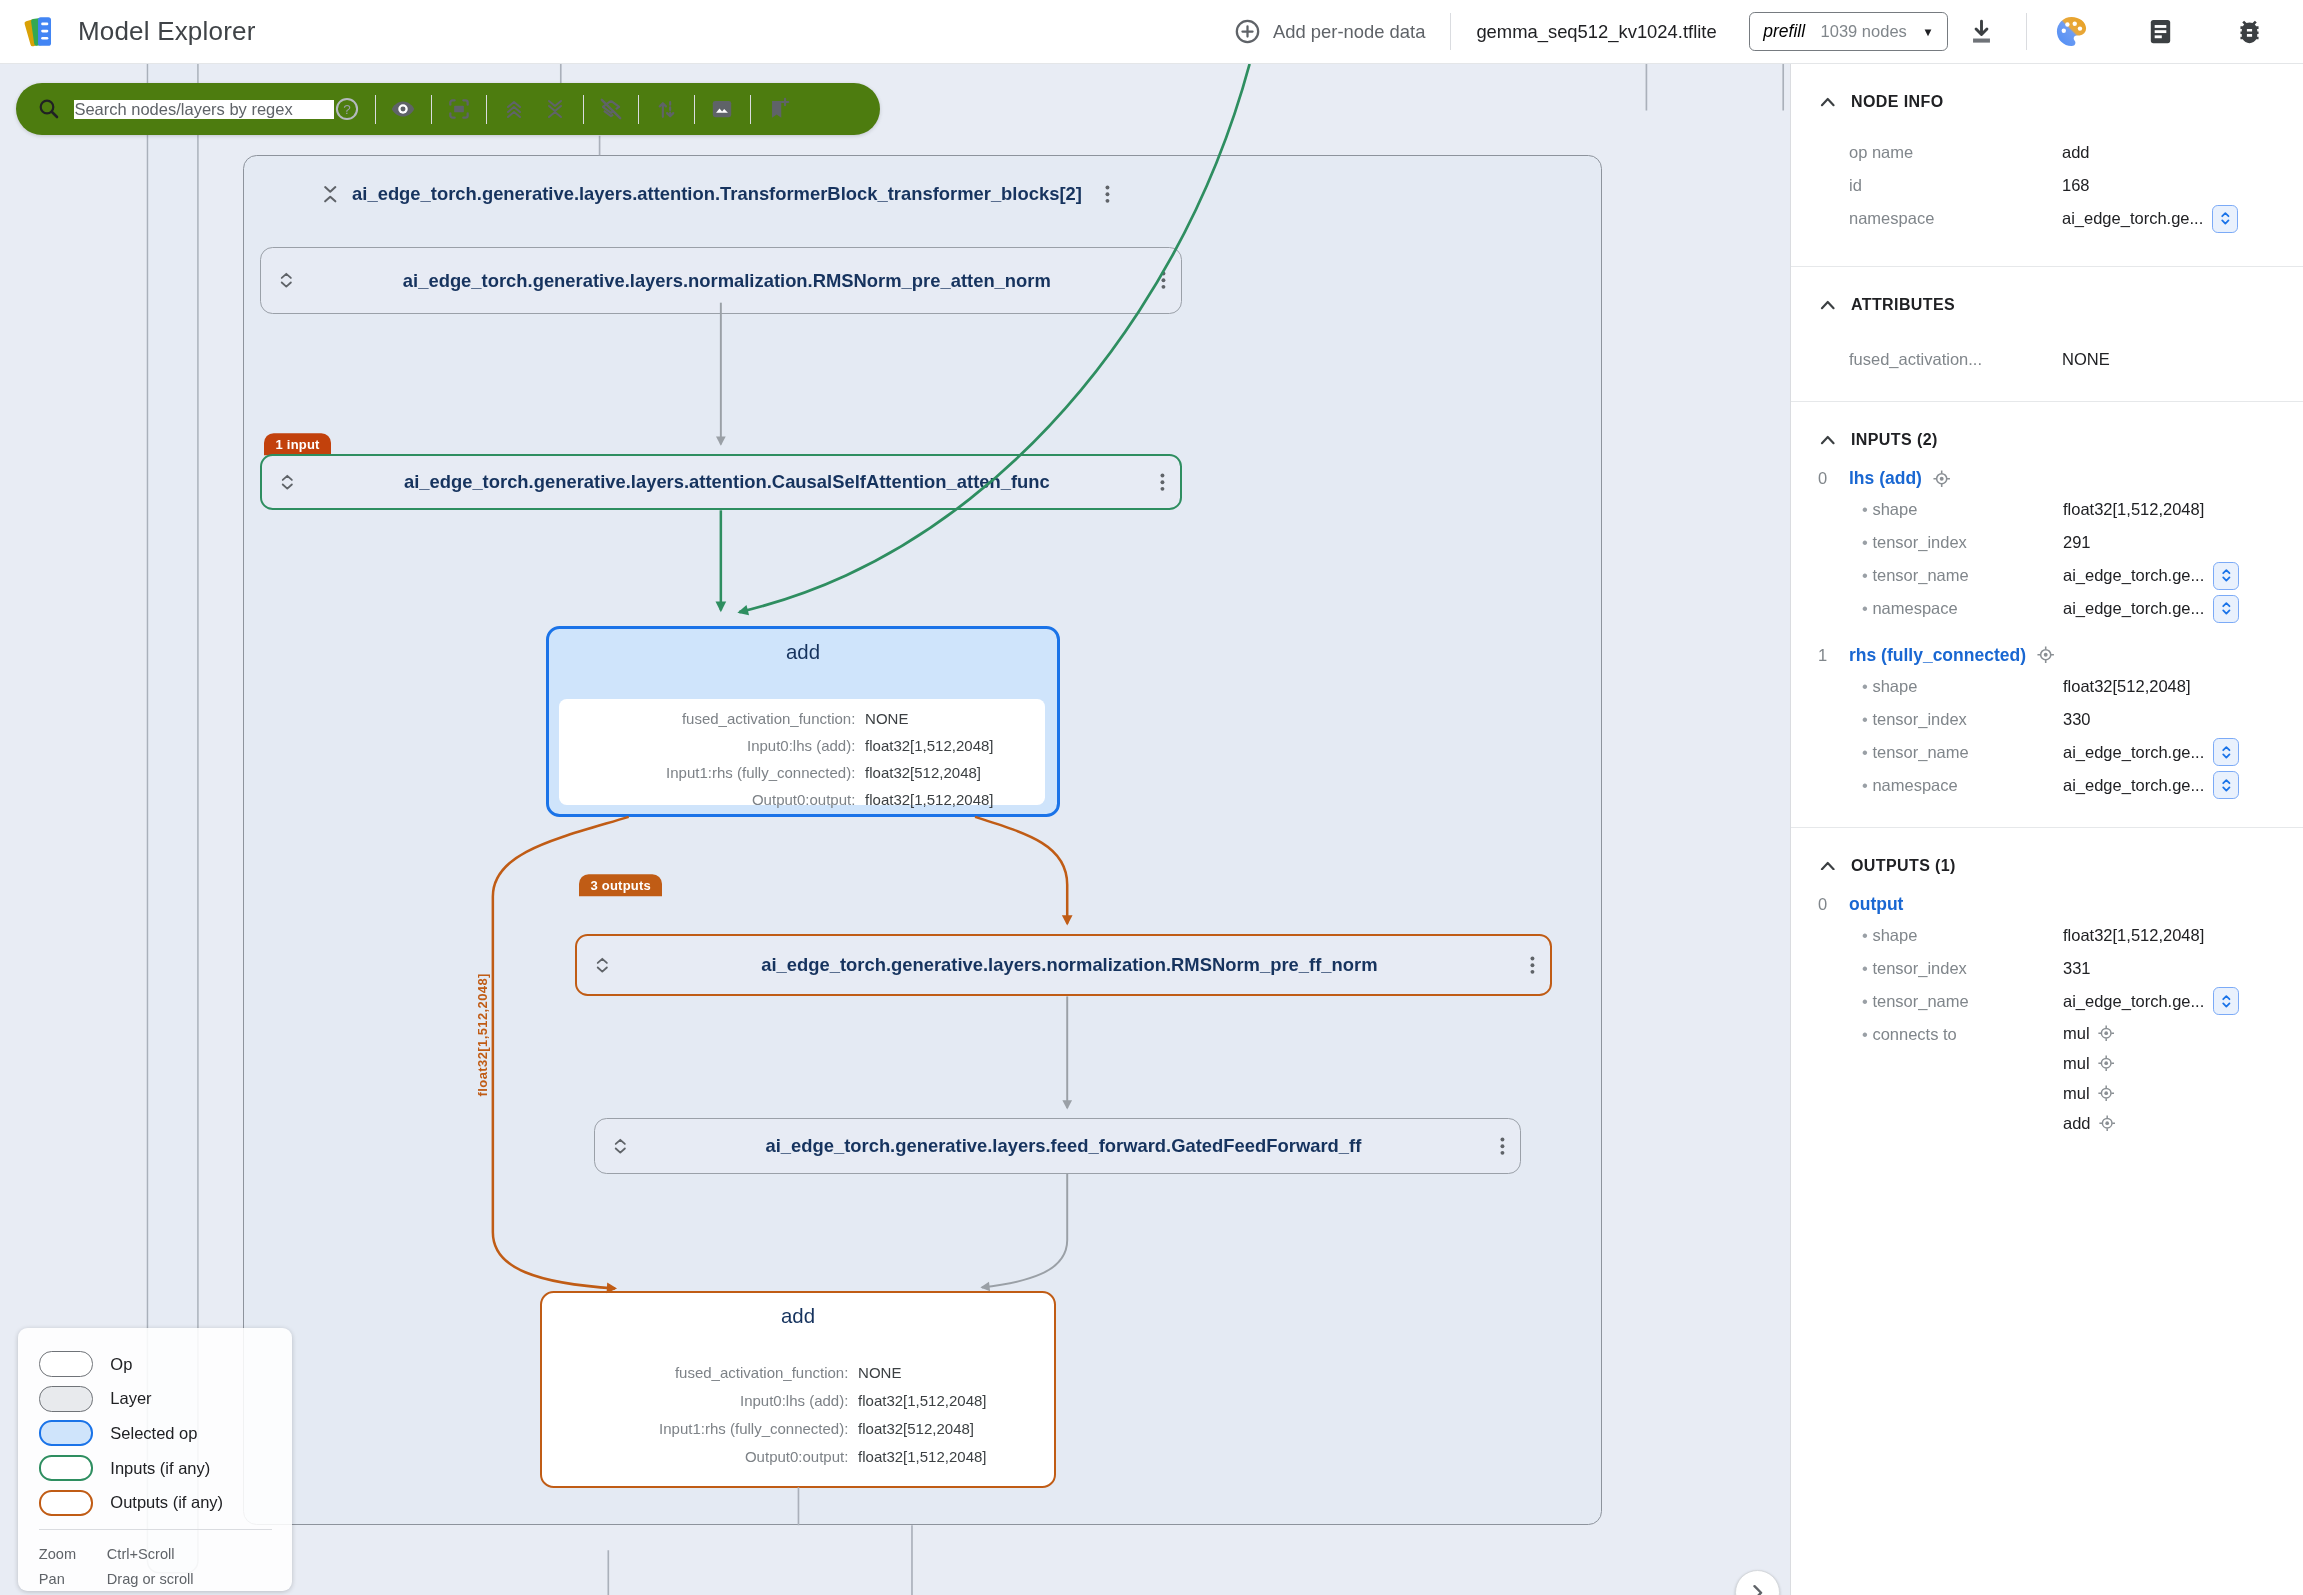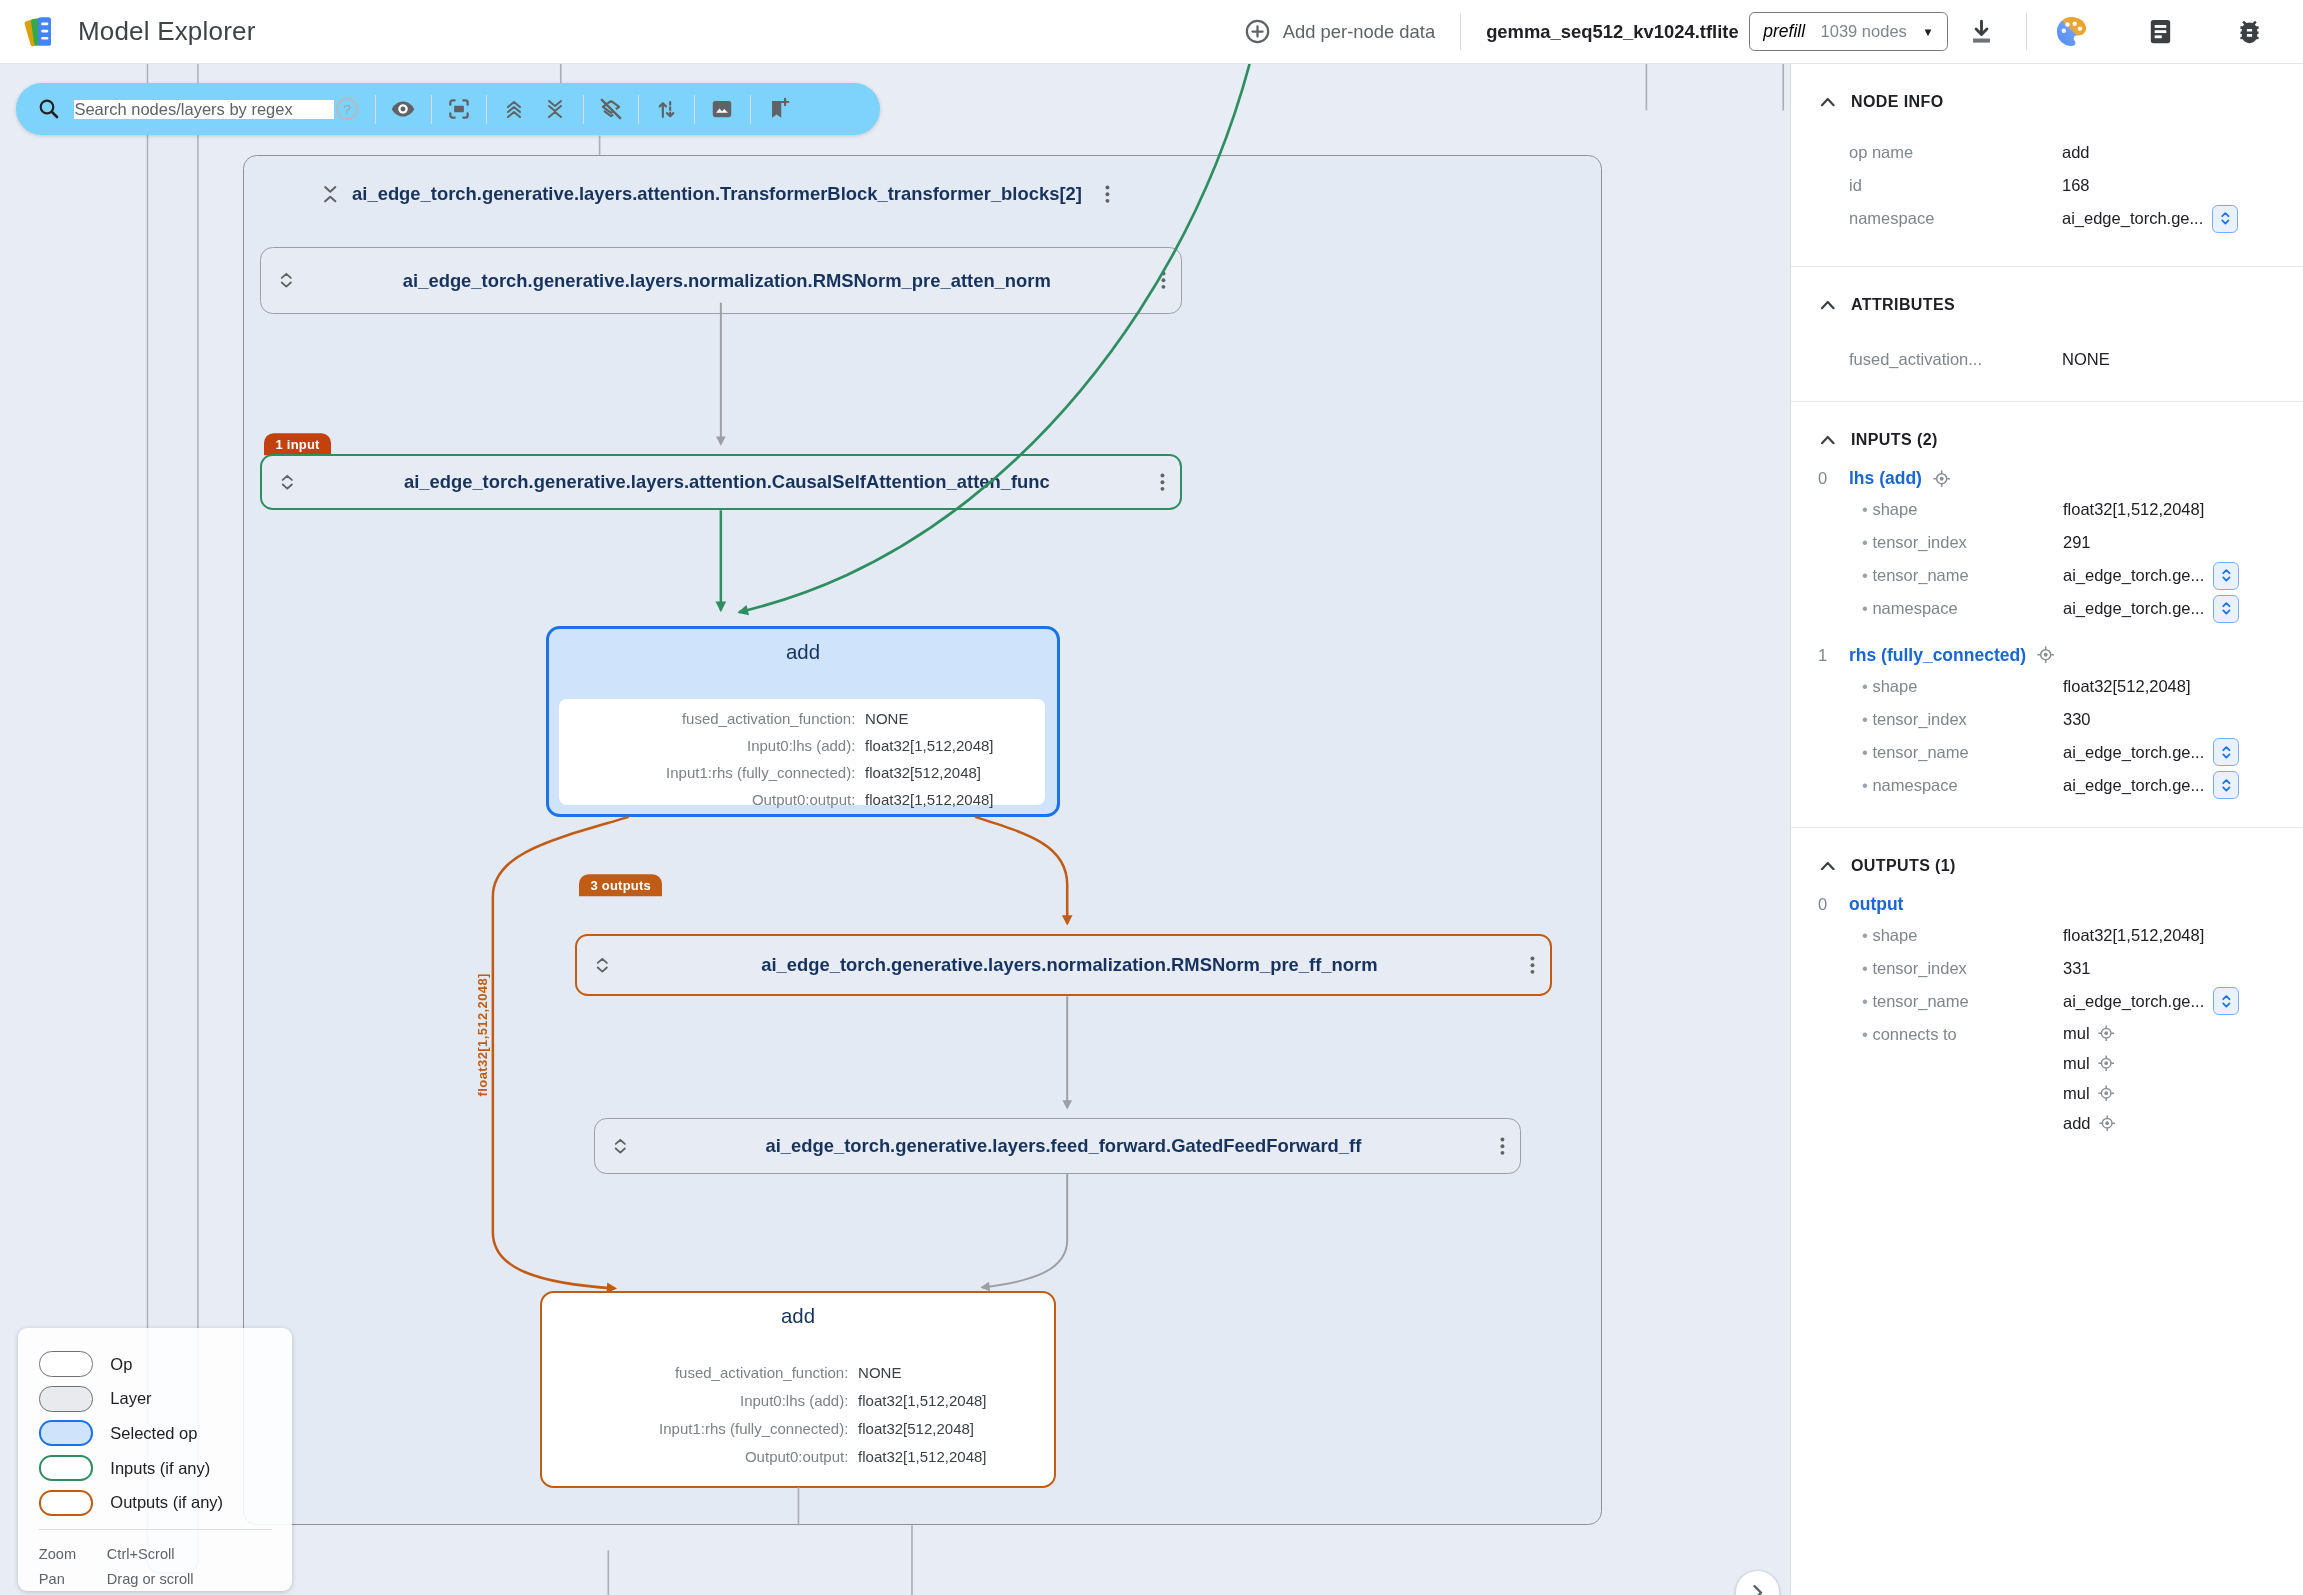--- a/index.html
+++ b/index.html
@@ -5,33 +5,33 @@
   * { margin:0; padding:0; box-sizing:border-box; }
   html,body { width:2304px; height:1595px; font-family:"Liberation Sans", sans-serif; background:#fff; overflow:hidden; position:relative; }
 
   
   #topbar { position:absolute; left:0; top:0; width:2304px; height:64px; background:#fff; border-bottom:1px solid #e4e6e8; display:flex; align-items:center; z-index:20; }
   .logo-wrap { display:flex; align-items:center; gap:13.6px; margin-left:21.3px; }
   .app-title { font-size:26px; color:#3f4347; letter-spacing:0.2px; }
   .tb-right { display:flex; align-items:center; margin-left:auto; margin-right:35px; }
   .addnode-btn { display:flex; align-items:center; gap:11.6px; color:#5f6368; font-size:18.4px; cursor:pointer; }
   .vdiv { width:1px; height:37px; background:#dadce0; margin:0 25px; }
-  .model-file { font-size:18.4px; font-weight:bold; color:#202124; margin-right:10px; }
+  .model-file { font-size:18.4px; font-weight:normal; color:#202124; margin-right:32px; }
   .graph-select { display:flex; align-items:center; gap:15.5px; border:1.5px solid #767b80; border-radius:5.8px; height:39px; padding:0 13.6px; cursor:pointer; }
   .graph-select .gname { font-size:17.5px; color:#000000;font-style:italic; }
   .graph-select .gnodes { font-size:16.5px; color:#80868b; }
   .graph-select .caret { font-size:11.6px; color:#202124; }
   .icon-btn { display:flex; align-items:center; justify-content:center; width:39px; height:39px; cursor:pointer; }
   .tb-icons { display:flex; align-items:center; gap:50px; }
 
   
   #canvas { position:absolute; left:0; top:64px; width:1790px; height:1531px; background:#e8ecf4; overflow:hidden; }
 
   
-  #toolpill { position:absolute; left:15.5px; top:19.4px; width:864px; height:52px; background:#7dd3fc; border-radius:26px; box-shadow:0 1px 3.9px rgba(60,64,67,.22); display:flex; align-items:center; padding:0 13.6px 0 21.3px; z-index:6; }
+  #toolpill { position:absolute; left:15.5px; top:19.4px; width:864px; height:52px; background:#4d7c0f; border-radius:26px; box-shadow:0 1px 3.9px rgba(60,64,67,.22); display:flex; align-items:center; padding:0 13.6px 0 21.3px; z-index:6; }
   #toolpill input { border:none; outline:none; font-size:16.5px; color:#202124; width:260px; margin-left:13.6px; font-family:"Liberation Sans",sans-serif; }
   #toolpill input::placeholder { color:#5f6368; }
   .pill-div { width:1px; height:29px; background:#dadce0; margin:0 6.8px; }
   .pill-icon { width:41px; height:41px; display:flex; align-items:center; justify-content:center; cursor:pointer; }
 
   
   #edges { position:absolute; left:0; top:0; width:1790px; height:1531px; z-index:3; pointer-events:none; }
 
   
   #tblock { position:absolute; left:243px; top:91px; width:1359px; height:1370px; background:#e4eaf3; border:1.5px solid #8d939c; border-radius:13.6px; z-index:1; }

